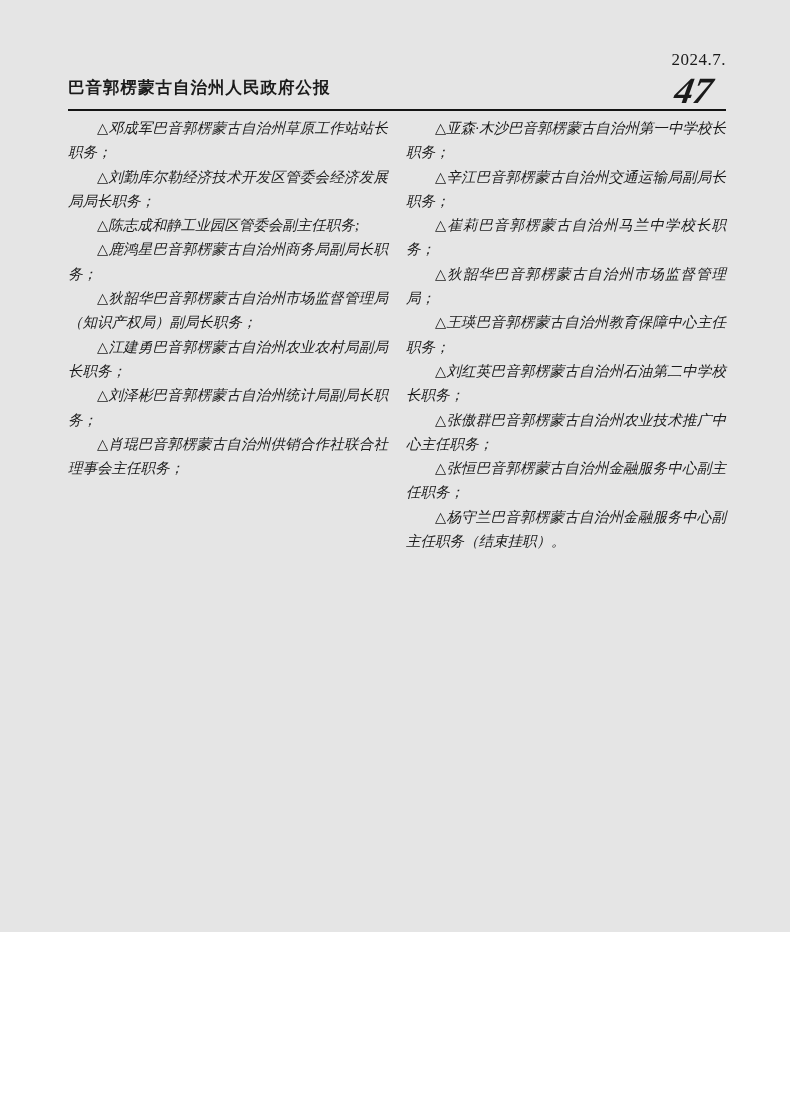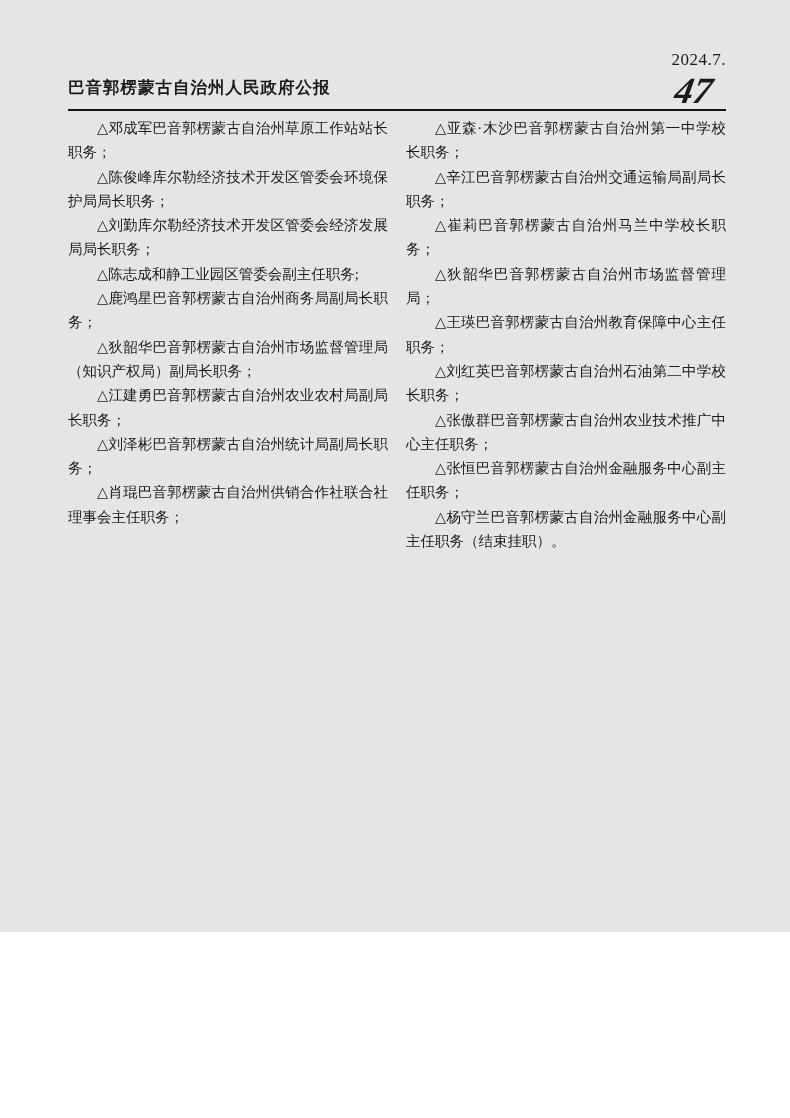--- a/index.html
+++ b/index.html
@@ -48,21 +48,21 @@
     transform: skewX(-10deg);
   }
   .columns {
     position: absolute;
     left: 68px;
     right: 64px;
     top: 116px;
     display: flex;
     justify-content: space-between;
   }
-  .col { width: 320px; }
+  .col { width: 320px; font-style: italic; }
   .para {
     margin: 0;
     font-size: 14.5px;
     line-height: 24.3px;
     text-indent: 2em;
     text-align: justify;
     text-justify: inter-character;
     word-break: break-all;
   }
   .page-number {
@@ -84,21 +84,20 @@
     <div class="gazette-title">巴音郭楞蒙古自治州人民政府公报</div>
     <div class="header-right">
       <span class="issue-date">2024.7.</span>
       <span class="issue-number">47</span>
     </div>
   </div>
 
   <div class="columns">
     <div class="col">
       <p class="para">△邓成军巴音郭楞蒙古自治州草原工作站站长职务；</p>
-      <p class="para">△陈俊峰库尔勒经济技术开发区管委会环境保护局局长职务；</p>
       <p class="para">△刘勤库尔勒经济技术开发区管委会经济发展局局长职务；</p>
       <p class="para">△陈志成和静工业园区管委会副主任职务;</p>
       <p class="para">△鹿鸿星巴音郭楞蒙古自治州商务局副局长职务；</p>
       <p class="para">△狄韶华巴音郭楞蒙古自治州市场监督管理局（知识产权局）副局长职务；</p>
       <p class="para">△江建勇巴音郭楞蒙古自治州农业农村局副局长职务；</p>
       <p class="para">△刘泽彬巴音郭楞蒙古自治州统计局副局长职务；</p>
       <p class="para">△肖琨巴音郭楞蒙古自治州供销合作社联合社理事会主任职务；</p>
     </div>
     <div class="col">
       <p class="para">△亚森·木沙巴音郭楞蒙古自治州第一中学校长职务；</p>

